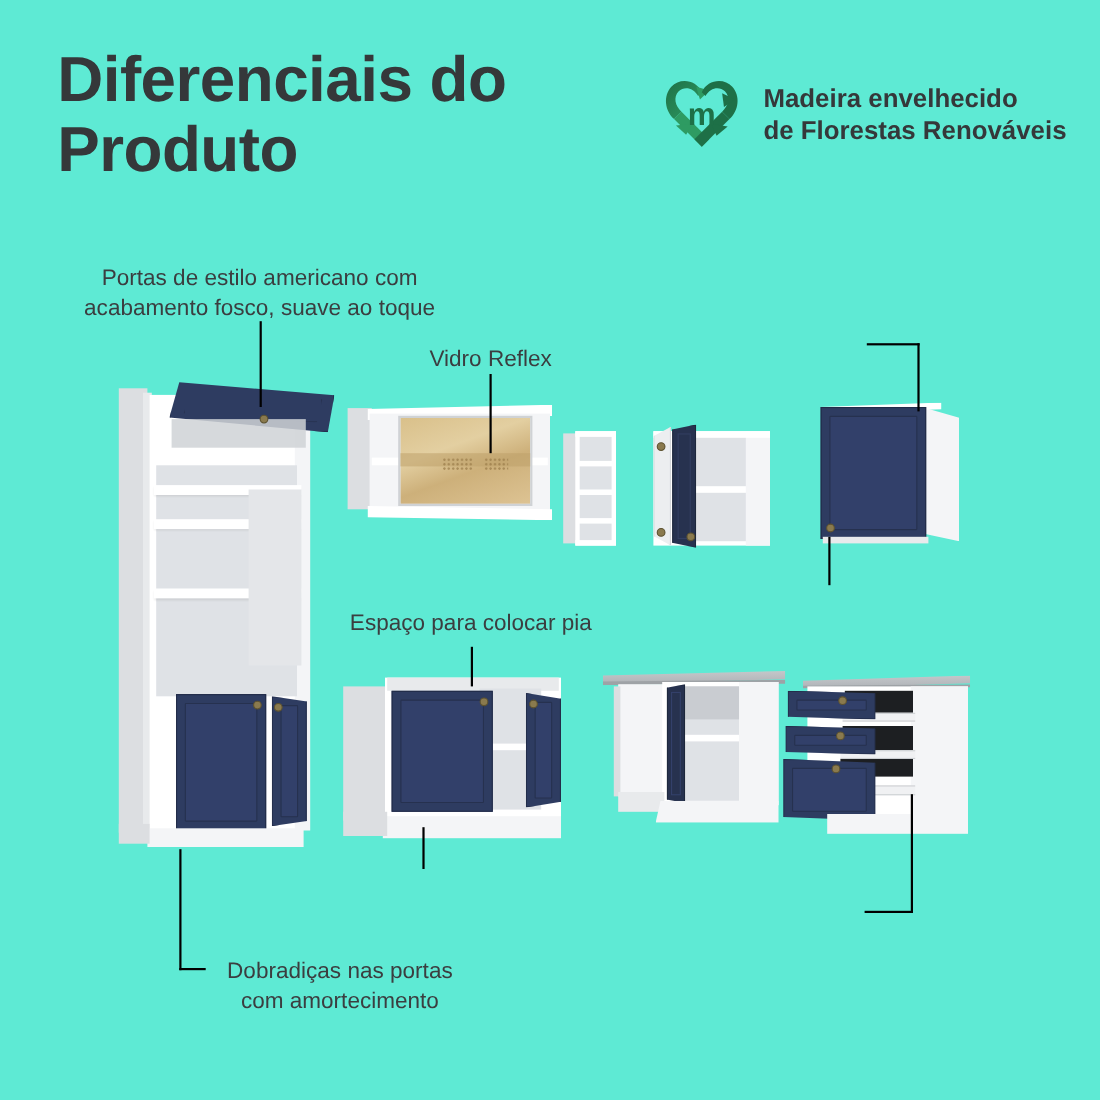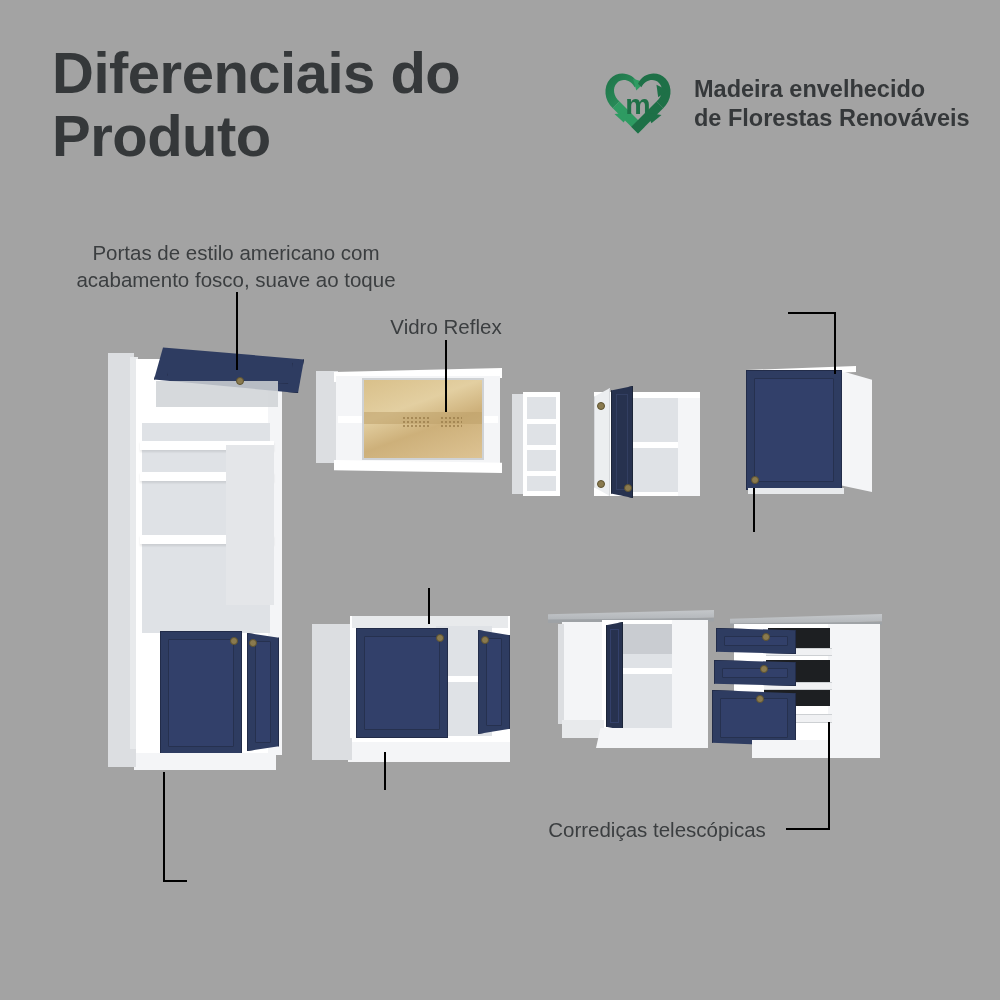--- a/index.html
+++ b/index.html
@@ -5,21 +5,21 @@
   * { box-sizing: border-box; margin: 0; padding: 0; }
   html, body {
     width: 1000px; height: 1000px;
     background: #ffffff;
     font-family: "Liberation Sans", sans-serif;
     overflow: hidden;
   }
   #page {
     position: relative;
     width: 1000px; height: 1000px;
-    background: #a3a3a3;
+    background: #5eead4;
   }
 
   
   #title {
     position: absolute;
     left: 52px; top: 42px;
     width: 470px;
     font-size: 58px;
     line-height: 1.08;
     font-weight: bold;
@@ -378,18 +378,20 @@
   <div class="lead v" style="left:163px; top:772px; height:110px;"></div>
   <div class="lead h" style="left:163px; top:880px; width:24px;"></div>
 
   <div class="callout center" style="left:56px; top:240px; width:360px;">Portas de estilo americano com
 acabamento fosco, suave ao toque</div>
 
   <div class="callout center" style="left:370px; top:314px; width:152px;">Vidro Reflex</div>
 
 
 
-
-
-  <div class="callout center" style="left:528px; top:817px; width:258px;">Corrediças telescópicas</div>
-
+  <div class="callout center" style="left:300px; top:554px; width:256px;">Espaço para colocar pia</div>
+
+
+
+  <div class="callout center" style="left:186px; top:870px; width:246px;">Dobradiças nas portas
+com amortecimento</div>
 
 </div>
 
 </body></html>

